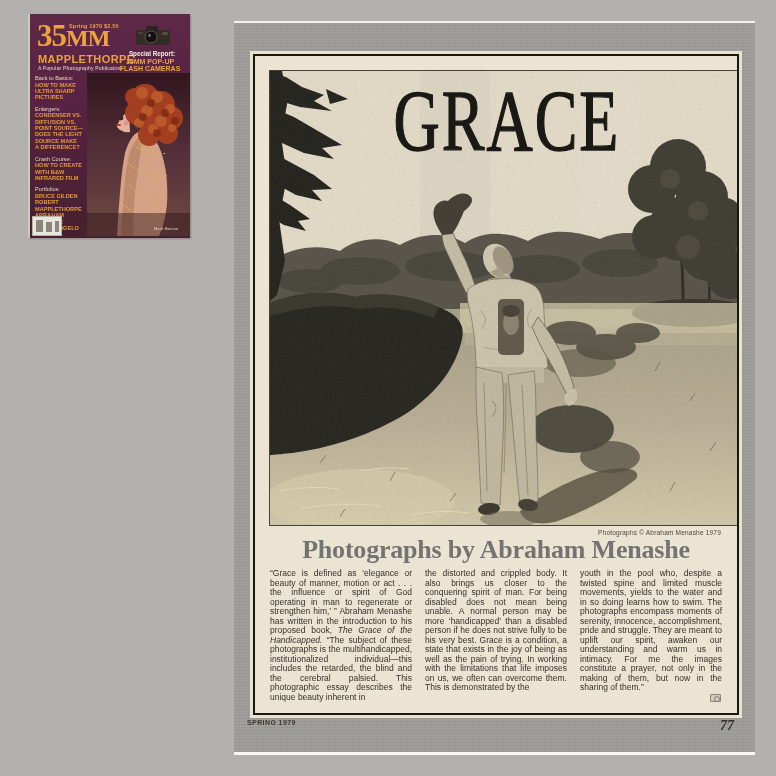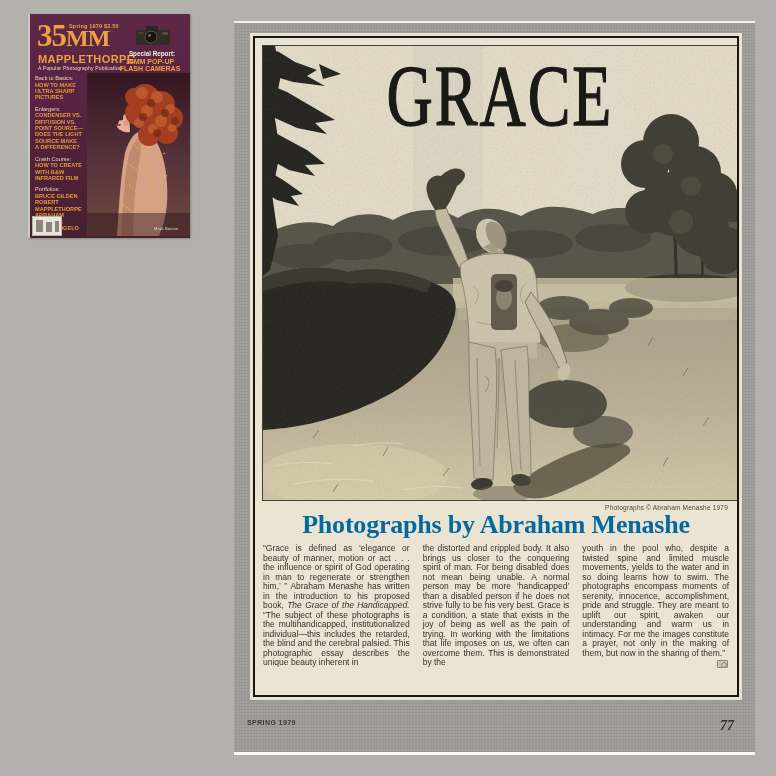--- a/index.html
+++ b/index.html
@@ -35,32 +35,32 @@
   .cov-film .f3 { left:22px; top:4px; width:4px; height:11px; }
   .cov-credit { position:absolute; left:124px; top:212px; font-size:4px; color:#e3dacd; letter-spacing:.2px; }
 
   
   .scan { position:absolute; left:234px; top:21px; width:521px; height:734px;
           background-color:#9e9d99;
           background-image:
             repeating-linear-gradient(90deg, rgba(255,255,255,.05) 0 1px, rgba(0,0,0,0) 1px 3px),
             repeating-linear-gradient(0deg, rgba(0,0,0,.055) 0 1px, rgba(255,255,255,0) 1px 3px);
           border-top:2px solid #f2f1ec; border-bottom:3px solid #fafaf5; }
-  .frame { position:absolute; left:19px; top:13px; width:486px; height:661px;
+  .frame { position:absolute; left:19px; top:31px; width:486px; height:661px;
            border:2px solid #181712; background:#ebe4d2; box-shadow:0 0 0 3px #e9e2cf;
-           padding:7px; overflow:hidden; }
+           padding:14px; overflow:hidden; }
   .photo { position:relative; width:476px; height:456px; border:1px solid #44413a; overflow:hidden; background:#e9e1cd; }
   .photo svg { display:block; width:100%; height:100%; }
   .grace { position:absolute; left:0; right:0; top:7px; text-align:center;
            font-family:"Liberation Serif",serif; font-size:64px; letter-spacing:2px;
            color:#1b1915; -webkit-text-stroke:1px #1b1915;
            transform:scaleY(1.35); transform-origin:top center; line-height:1; }
   .credit { text-align:right; font-size:6.5px; color:#4a463e; margin:3px 2px 0 0; letter-spacing:.2px; }
   .headline { text-align:center; font-family:"Liberation Serif",serif; font-weight:bold;
-              font-size:26px; color:#0369a1; margin-top:0; line-height:1.05; letter-spacing:-.2px; }
+              font-size:26px; color:#737373; margin-top:0; line-height:1.05; letter-spacing:-.2px; }
   .cols { display:flex; gap:13px; margin-top:6px; padding:0 1px; }
   .col { flex:1; font-size:8.5px; line-height:9.5px; text-align:justify; color:#34312b; position:relative; }
   .col .it { font-style:italic; }
   .cam-end { position:absolute; right:1px; bottom:0; width:11px; height:8px;
              border:1px solid #8a8478; border-radius:1px; background:#d2cabb; }
   .cam-end::before { content:""; position:absolute; left:3px; top:1px; width:4px; height:4px;
              border:1px solid #8a8478; border-radius:50%; }
   .foot-season { position:absolute; left:13px; top:696px; font-size:7px; font-weight:bold; color:#3c3932; letter-spacing:.4px; }
   .foot-num { position:absolute; right:21px; top:695px; font-family:"Liberation Serif",serif;
               font-style:italic; font-weight:bold; font-size:14px; color:#33302a; }

